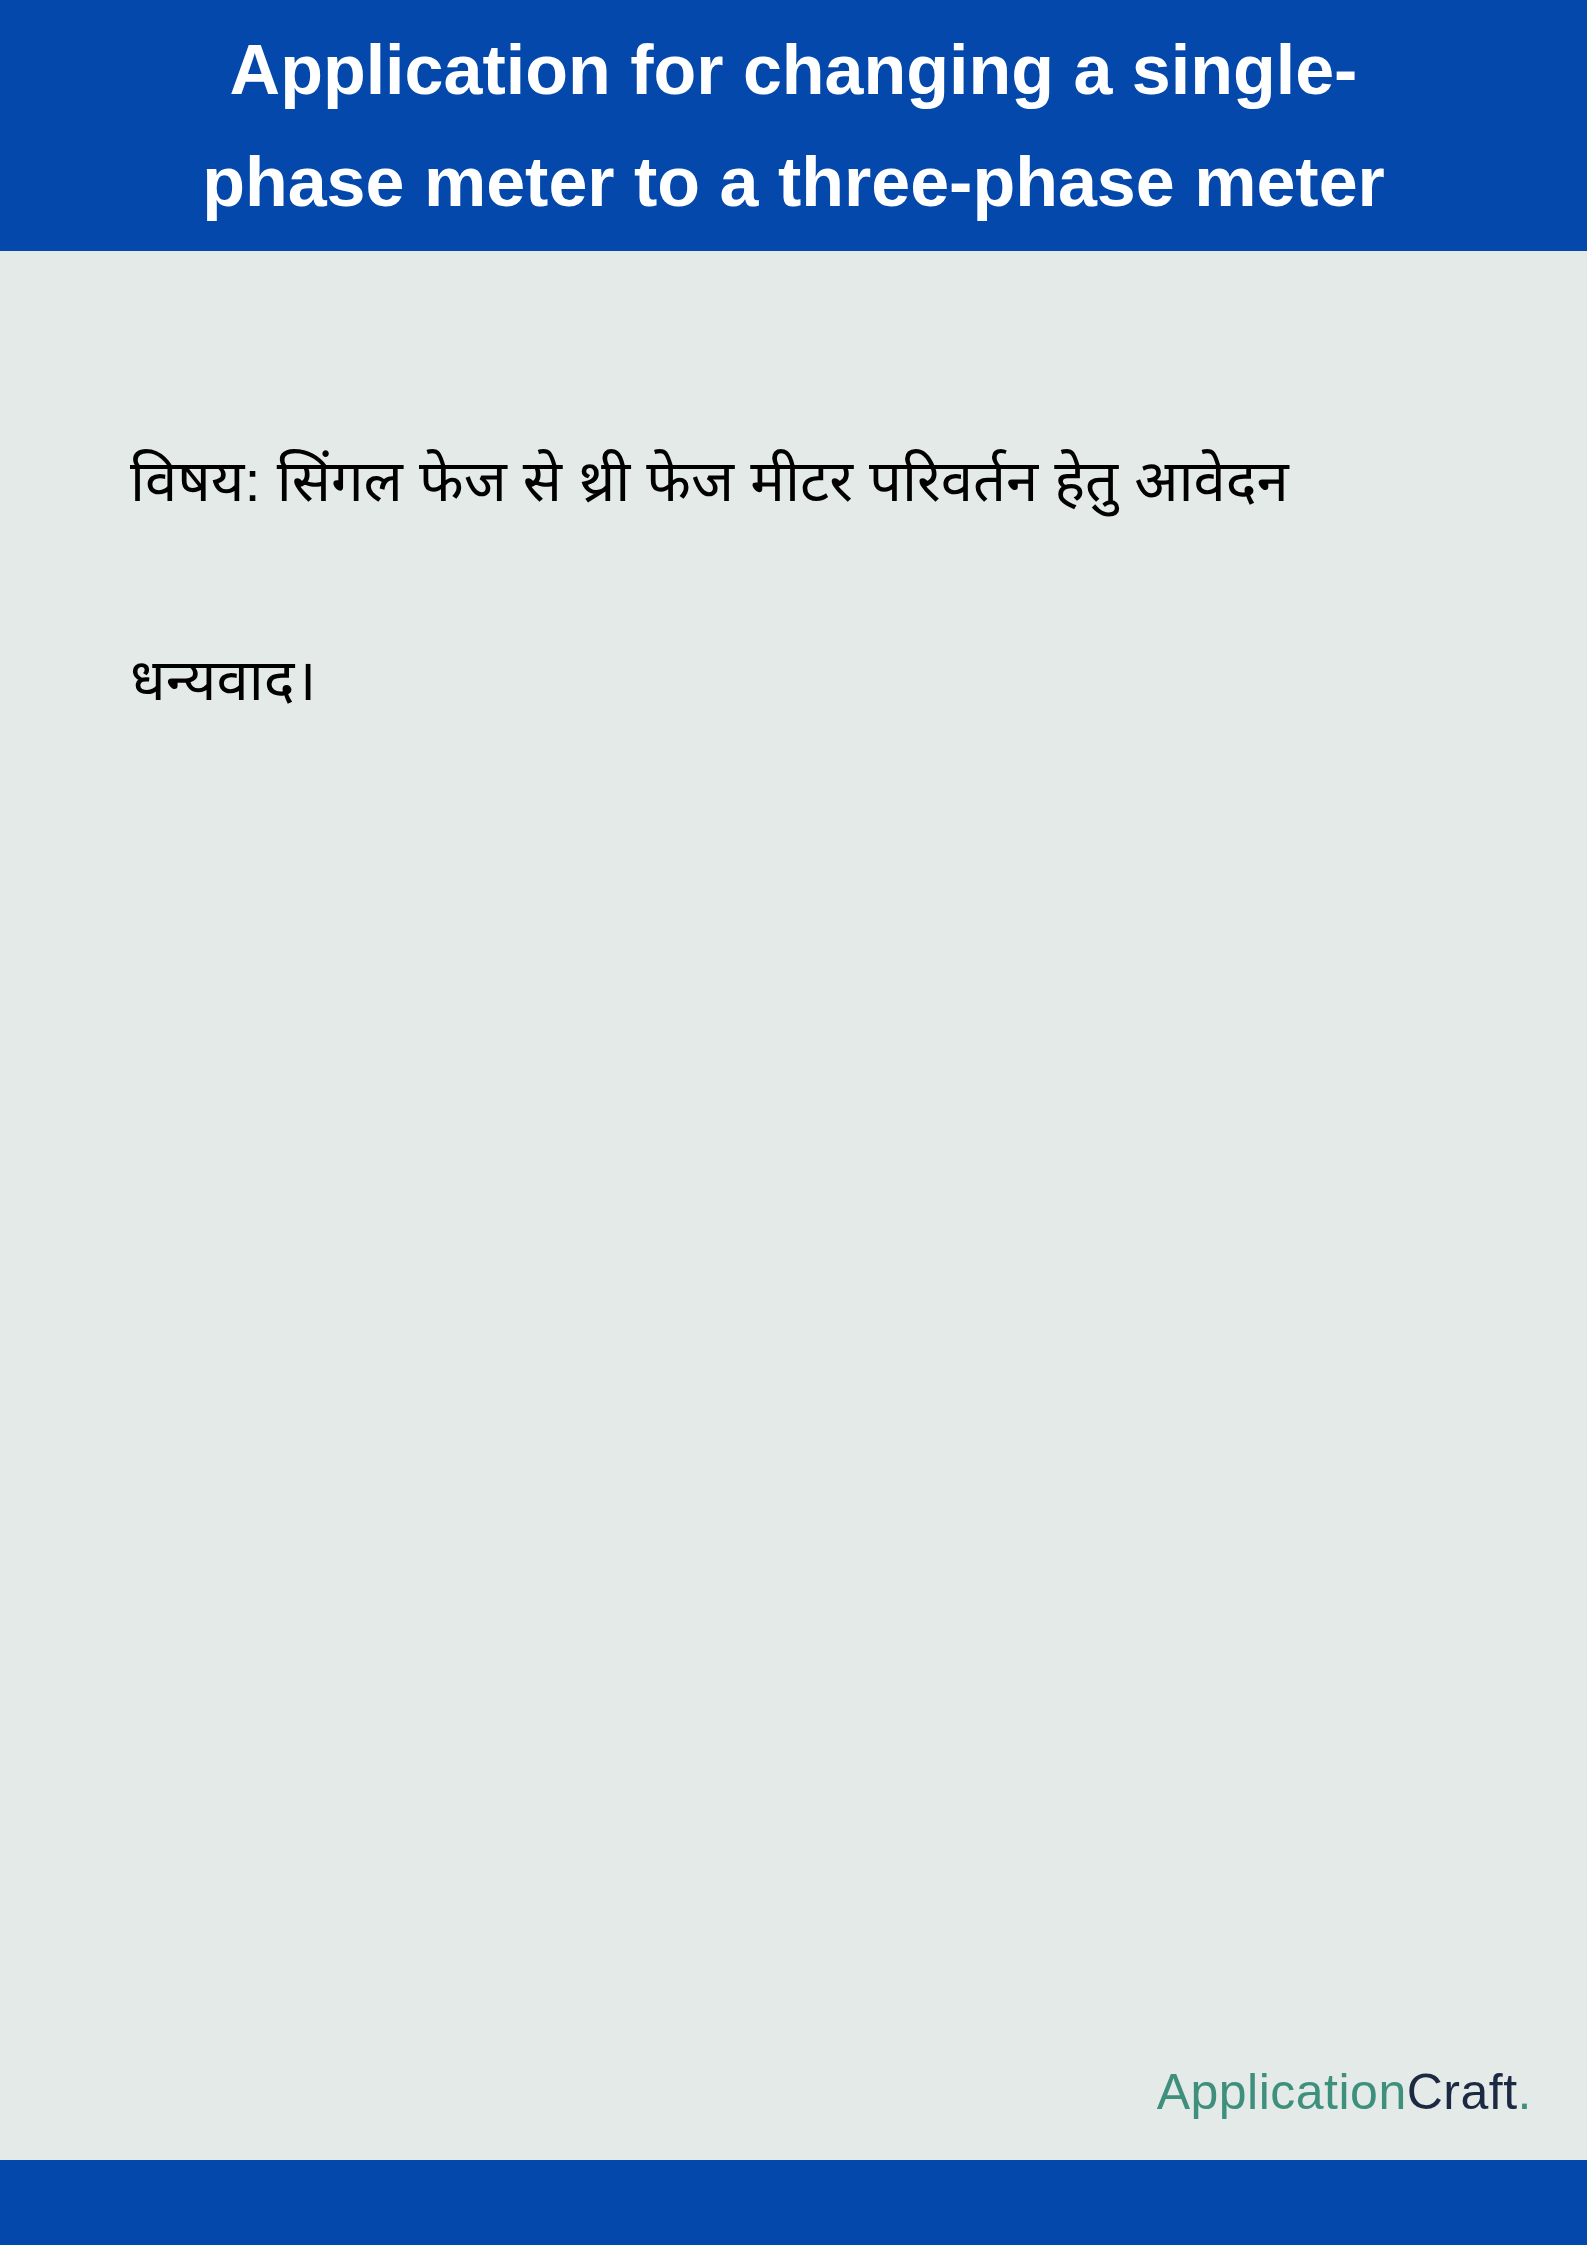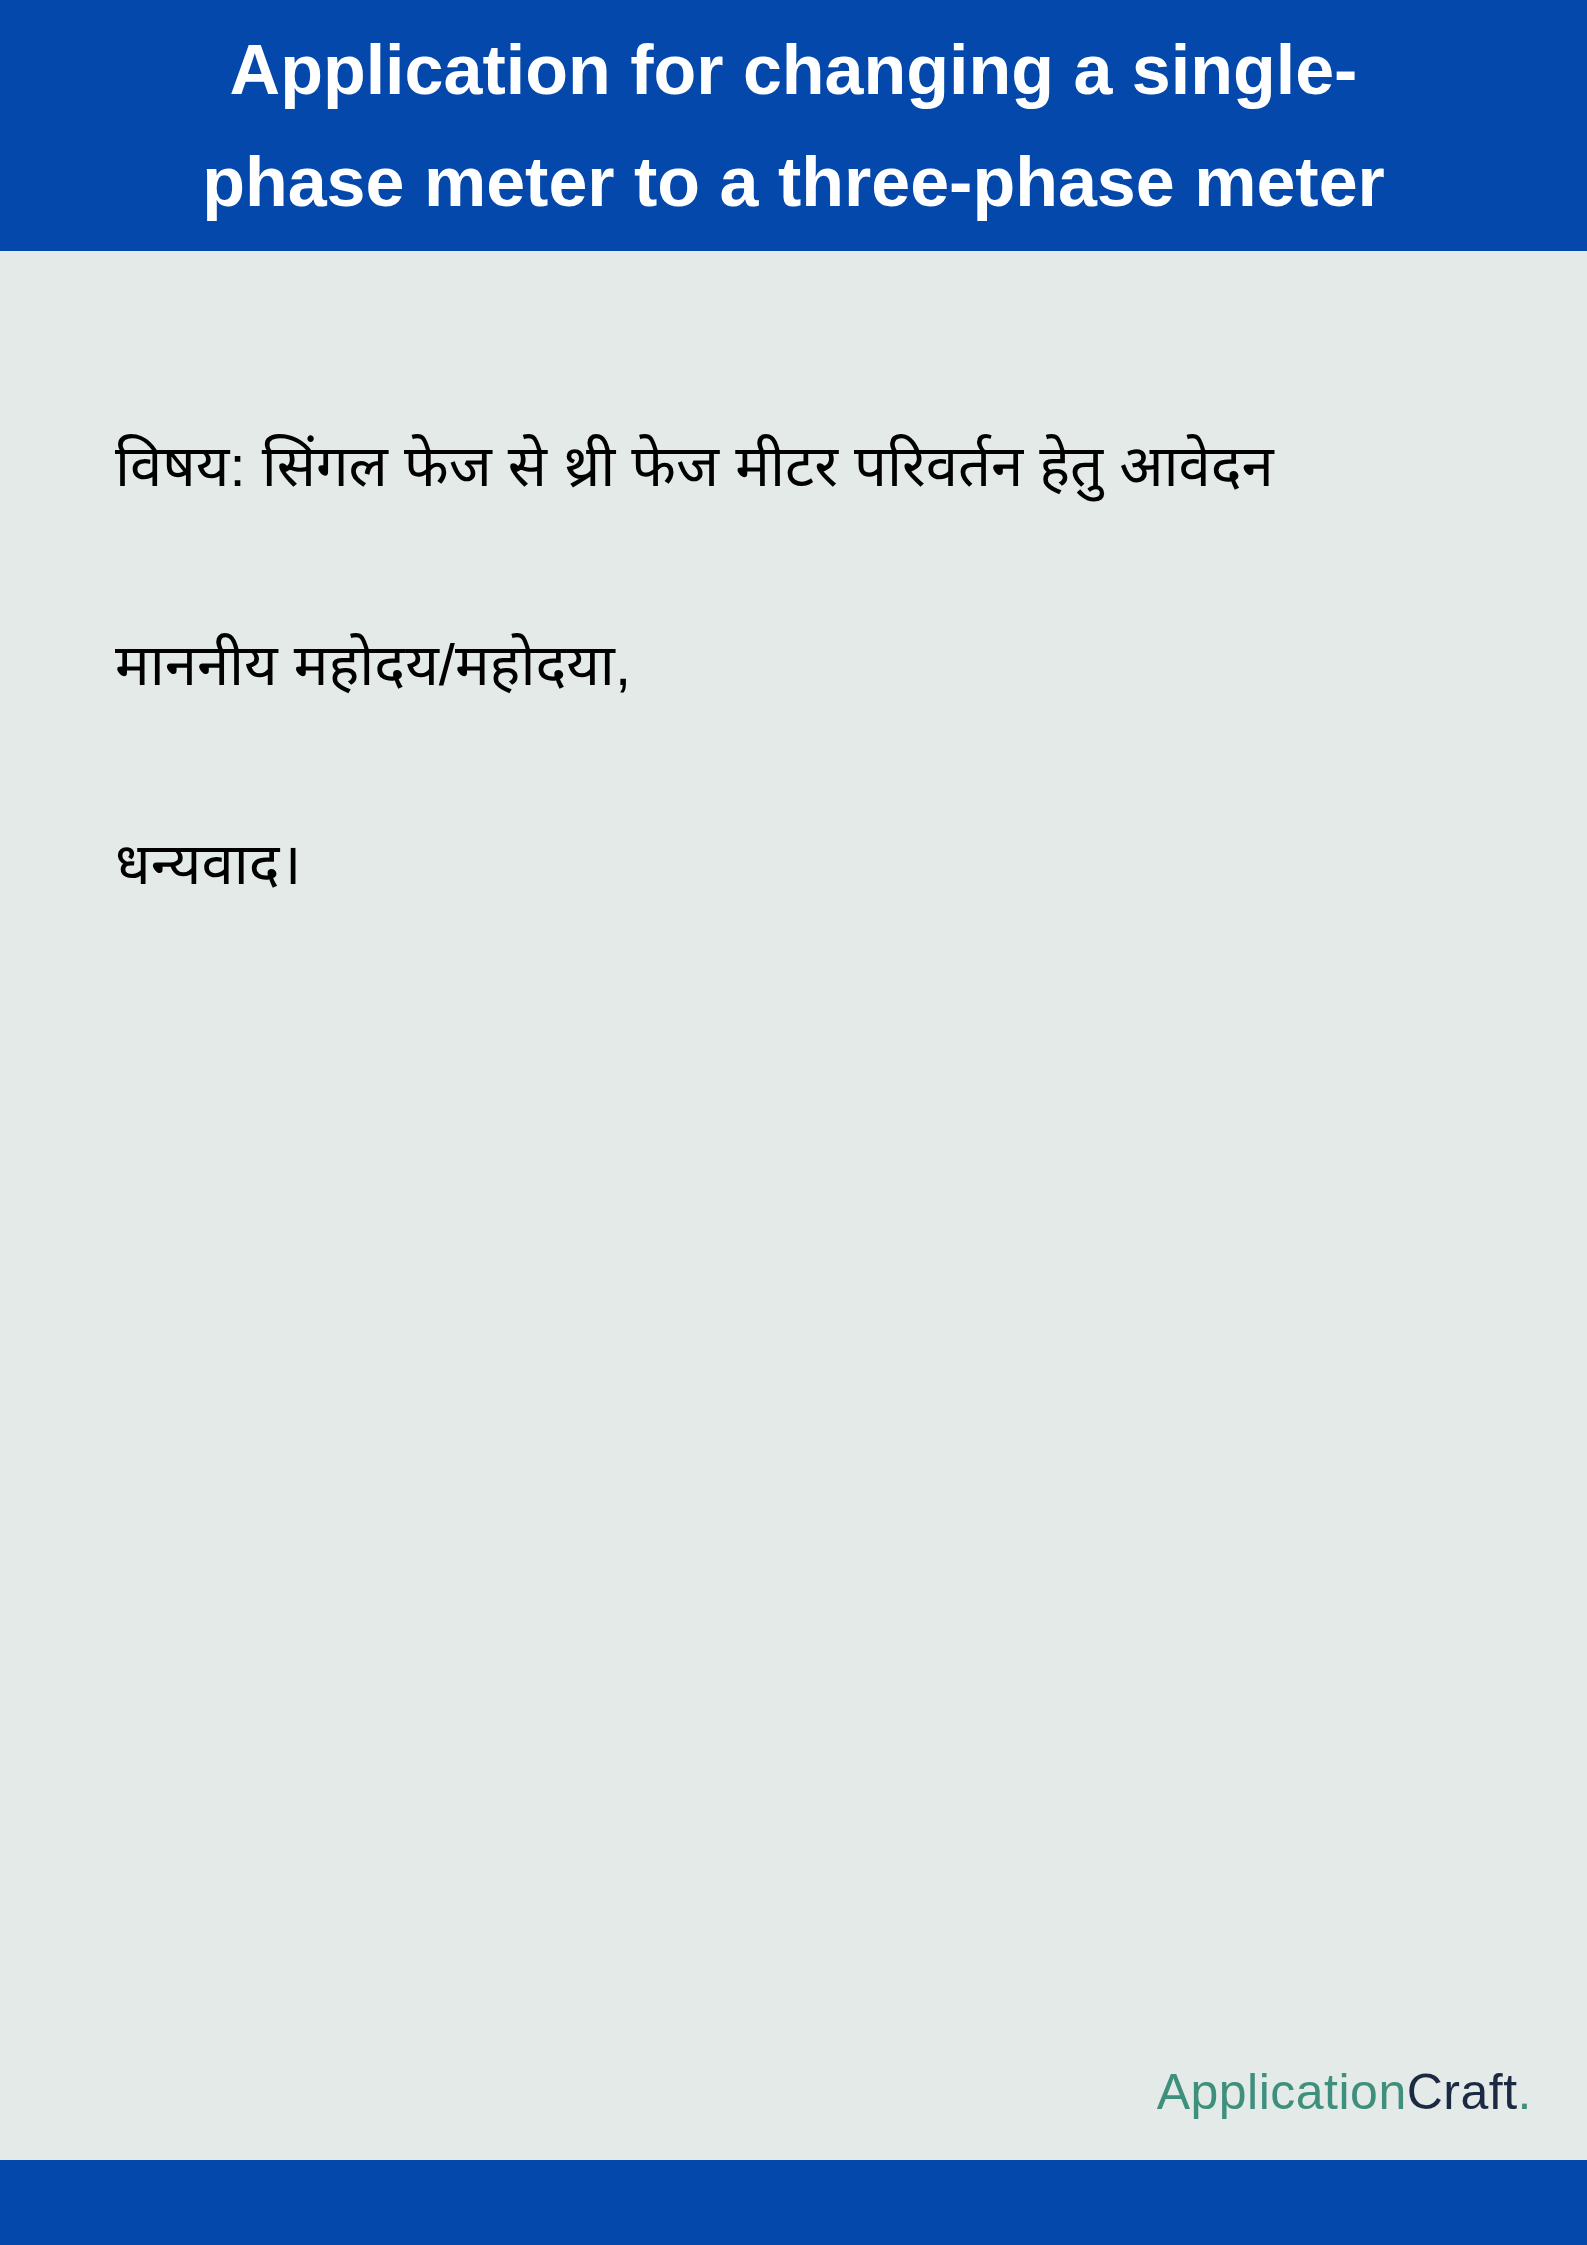--- a/index.html
+++ b/index.html
@@ -41,21 +41,21 @@
     left: 0;
     width: 1587px;
     box-sizing: border-box;
     padding: 160px 90px 0 115px;
     color: #000000;
     font-size: 58px;
     line-height: 94px;
     font-family: "Liberation Sans", "DejaVu Sans", sans-serif;
   }
   .letter-body p {
-    margin: 0;
+    margin: 15px;
   }
   .letter-body p + p {
     margin-top: 105px;
   }
   .brand-logo {
     position: absolute;
     top: 2063px;
     right: 55px;
     font-size: 50px;
     font-weight: normal;
@@ -77,21 +77,20 @@
 </head>
 <body>
 
 <header class="header-banner">
   <h1 class="page-title">Application for changing a single-
 phase meter to a three-phase meter</h1>
 </header>
 
 <main class="letter-body">
   <p>विषय: सिंगल फेज से थ्री फेज मीटर परिवर्तन हेतु आवेदन</p>
-  <p>माननीय महोदय/महोदया,</p>
   <p>धन्यवाद।</p>
 </main>
 
 <div class="brand-logo">
   <span class="brand-part-1">Application</span><span class="brand-part-2">Craft</span><span class="brand-dot">.</span>
 </div>
 
 <footer class="footer-bar"></footer>
 
 </body></html>

